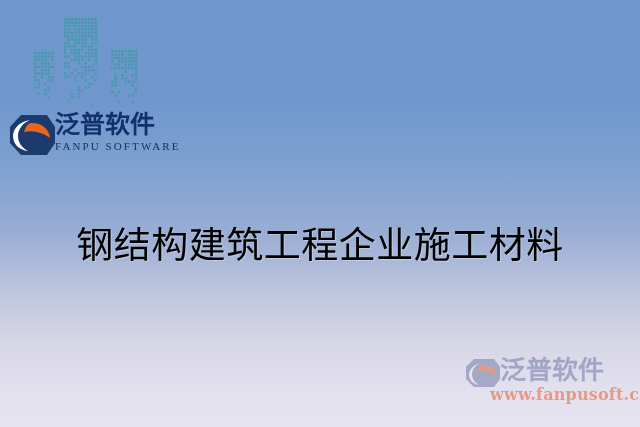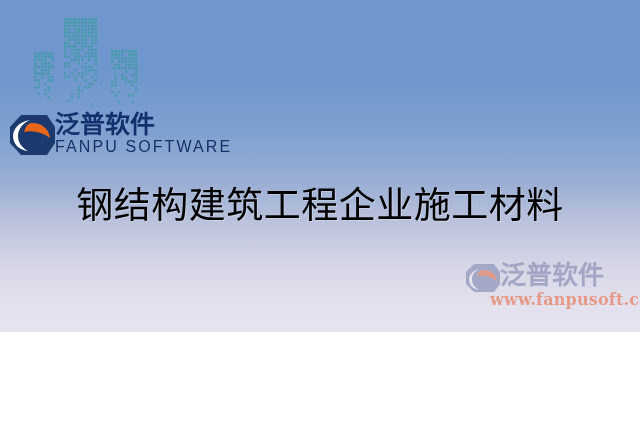--- a/index.html
+++ b/index.html
@@ -8,21 +8,21 @@
     padding: 0;
     background: #ffffff;
   }
   body {
     font-family: "Liberation Sans", sans-serif;
   }
 
   .banner {
     position: relative;
     width: 640px;
-    height: 332px;
+    height: 427px;
     overflow: hidden;
     background: linear-gradient(
       to bottom,
       #6f97cd 0%,
       #6f97cd 22%,
       #7ca0cf 38%,
       #9aaed4 55%,
       #c3c8df 70%,
       #d9d8e8 82%,
       #e3e1ed 92%,
@@ -65,22 +65,22 @@
   .logo-cn {
     font-family: "DejaVu Sans", "Liberation Sans", sans-serif;
     font-size: 25px;
     font-weight: bold;
     color: #12306b;
     line-height: 30px;
     letter-spacing: 0px;
     white-space: nowrap;
   }
   .logo-en {
-    font-family: Liberation Sans, sans-serif;
-    font-size: 16px;
+    font-family: Liberation Serif, serif;
+    font-size: 11px;
     font-weight: normal;
     color: #17326b;
     letter-spacing: 2.1px;
     line-height: 13px;
     white-space: nowrap;
   }
 
   
   .headline {
     position: absolute;
@@ -88,21 +88,21 @@
     top: 182px;
     width: 640px;
     text-align: center;
     color: #000000;
     font-family: "DejaVu Serif", "Liberation Serif", serif;
     font-size: 37px;
     line-height: 47px;
     letter-spacing: 0.5px;
     text-shadow: 1px 1px 0 rgba(255,255,255,0.28);
   }
-  .headline-line { display: block; white-space: nowrap; }
+  .headline-line { display: block; white-space: nowrap; margin-top: 40px; }
 
   
   .watermark {
     position: absolute;
     right: 8px;
     bottom: 18px;
     width: 168px;
     height: 56px;
     opacity: 0.88;
   }

